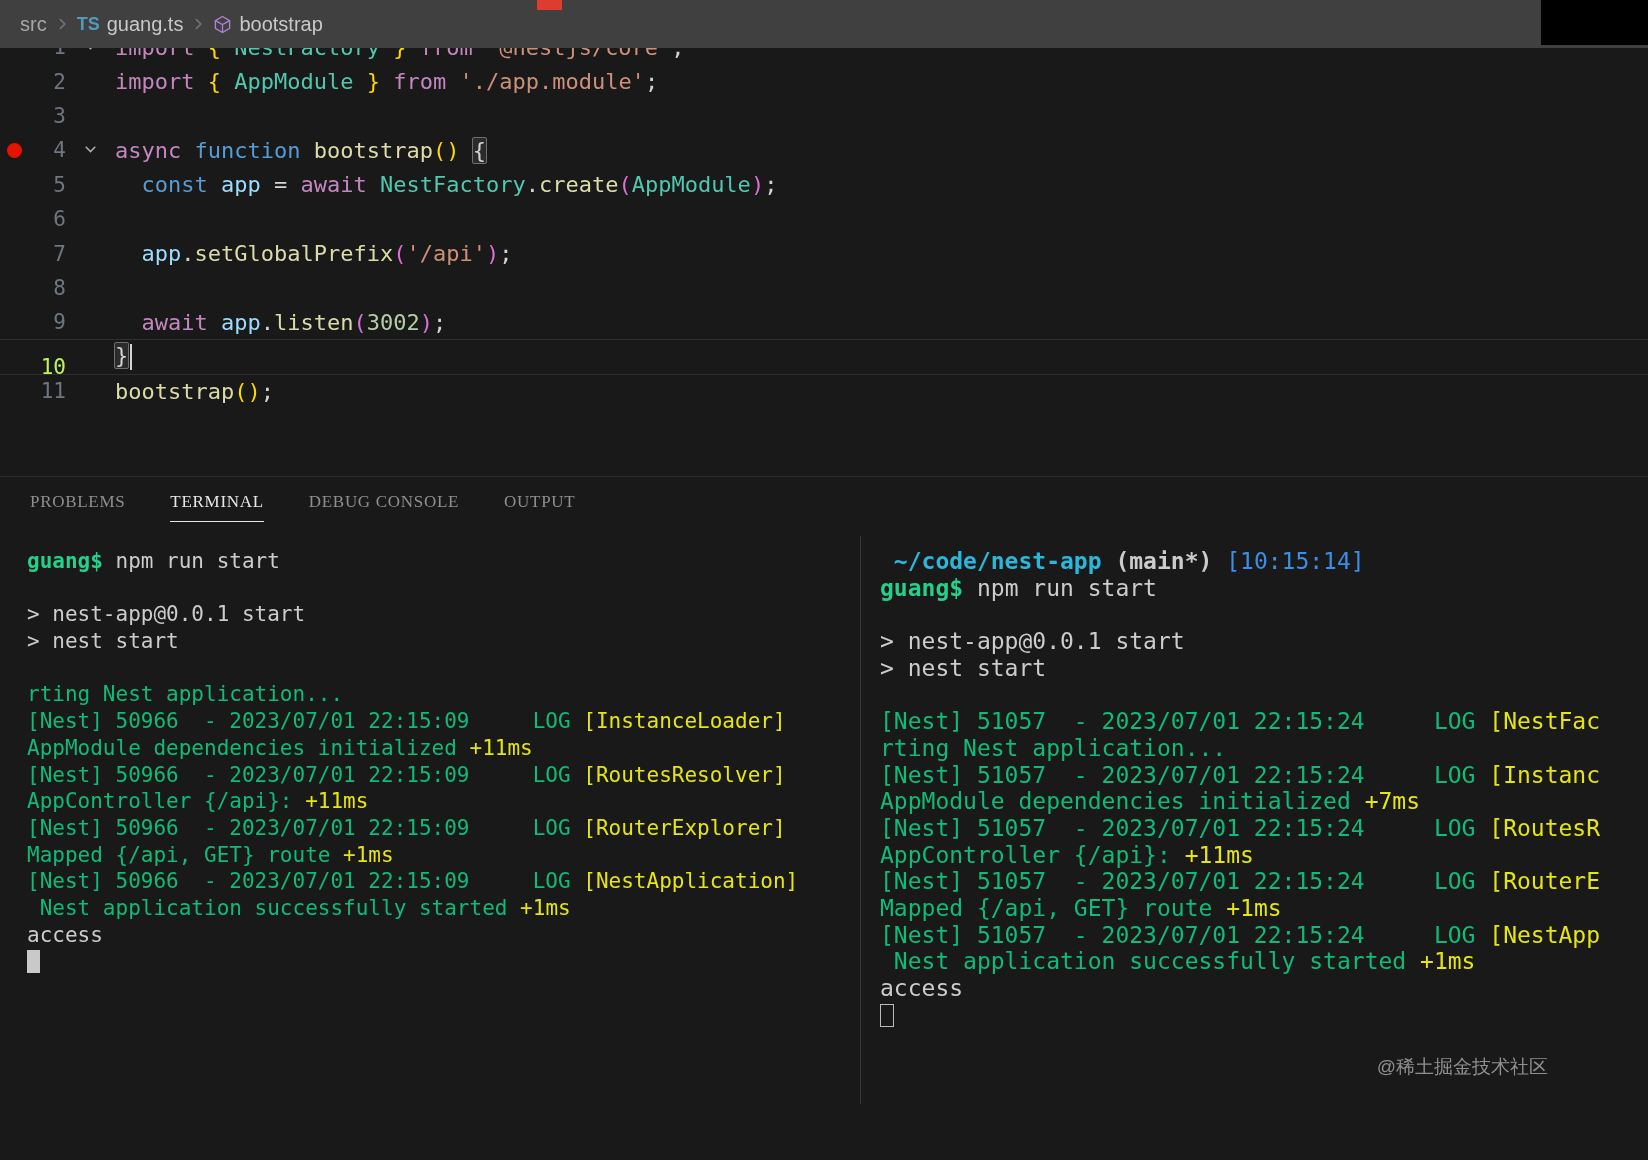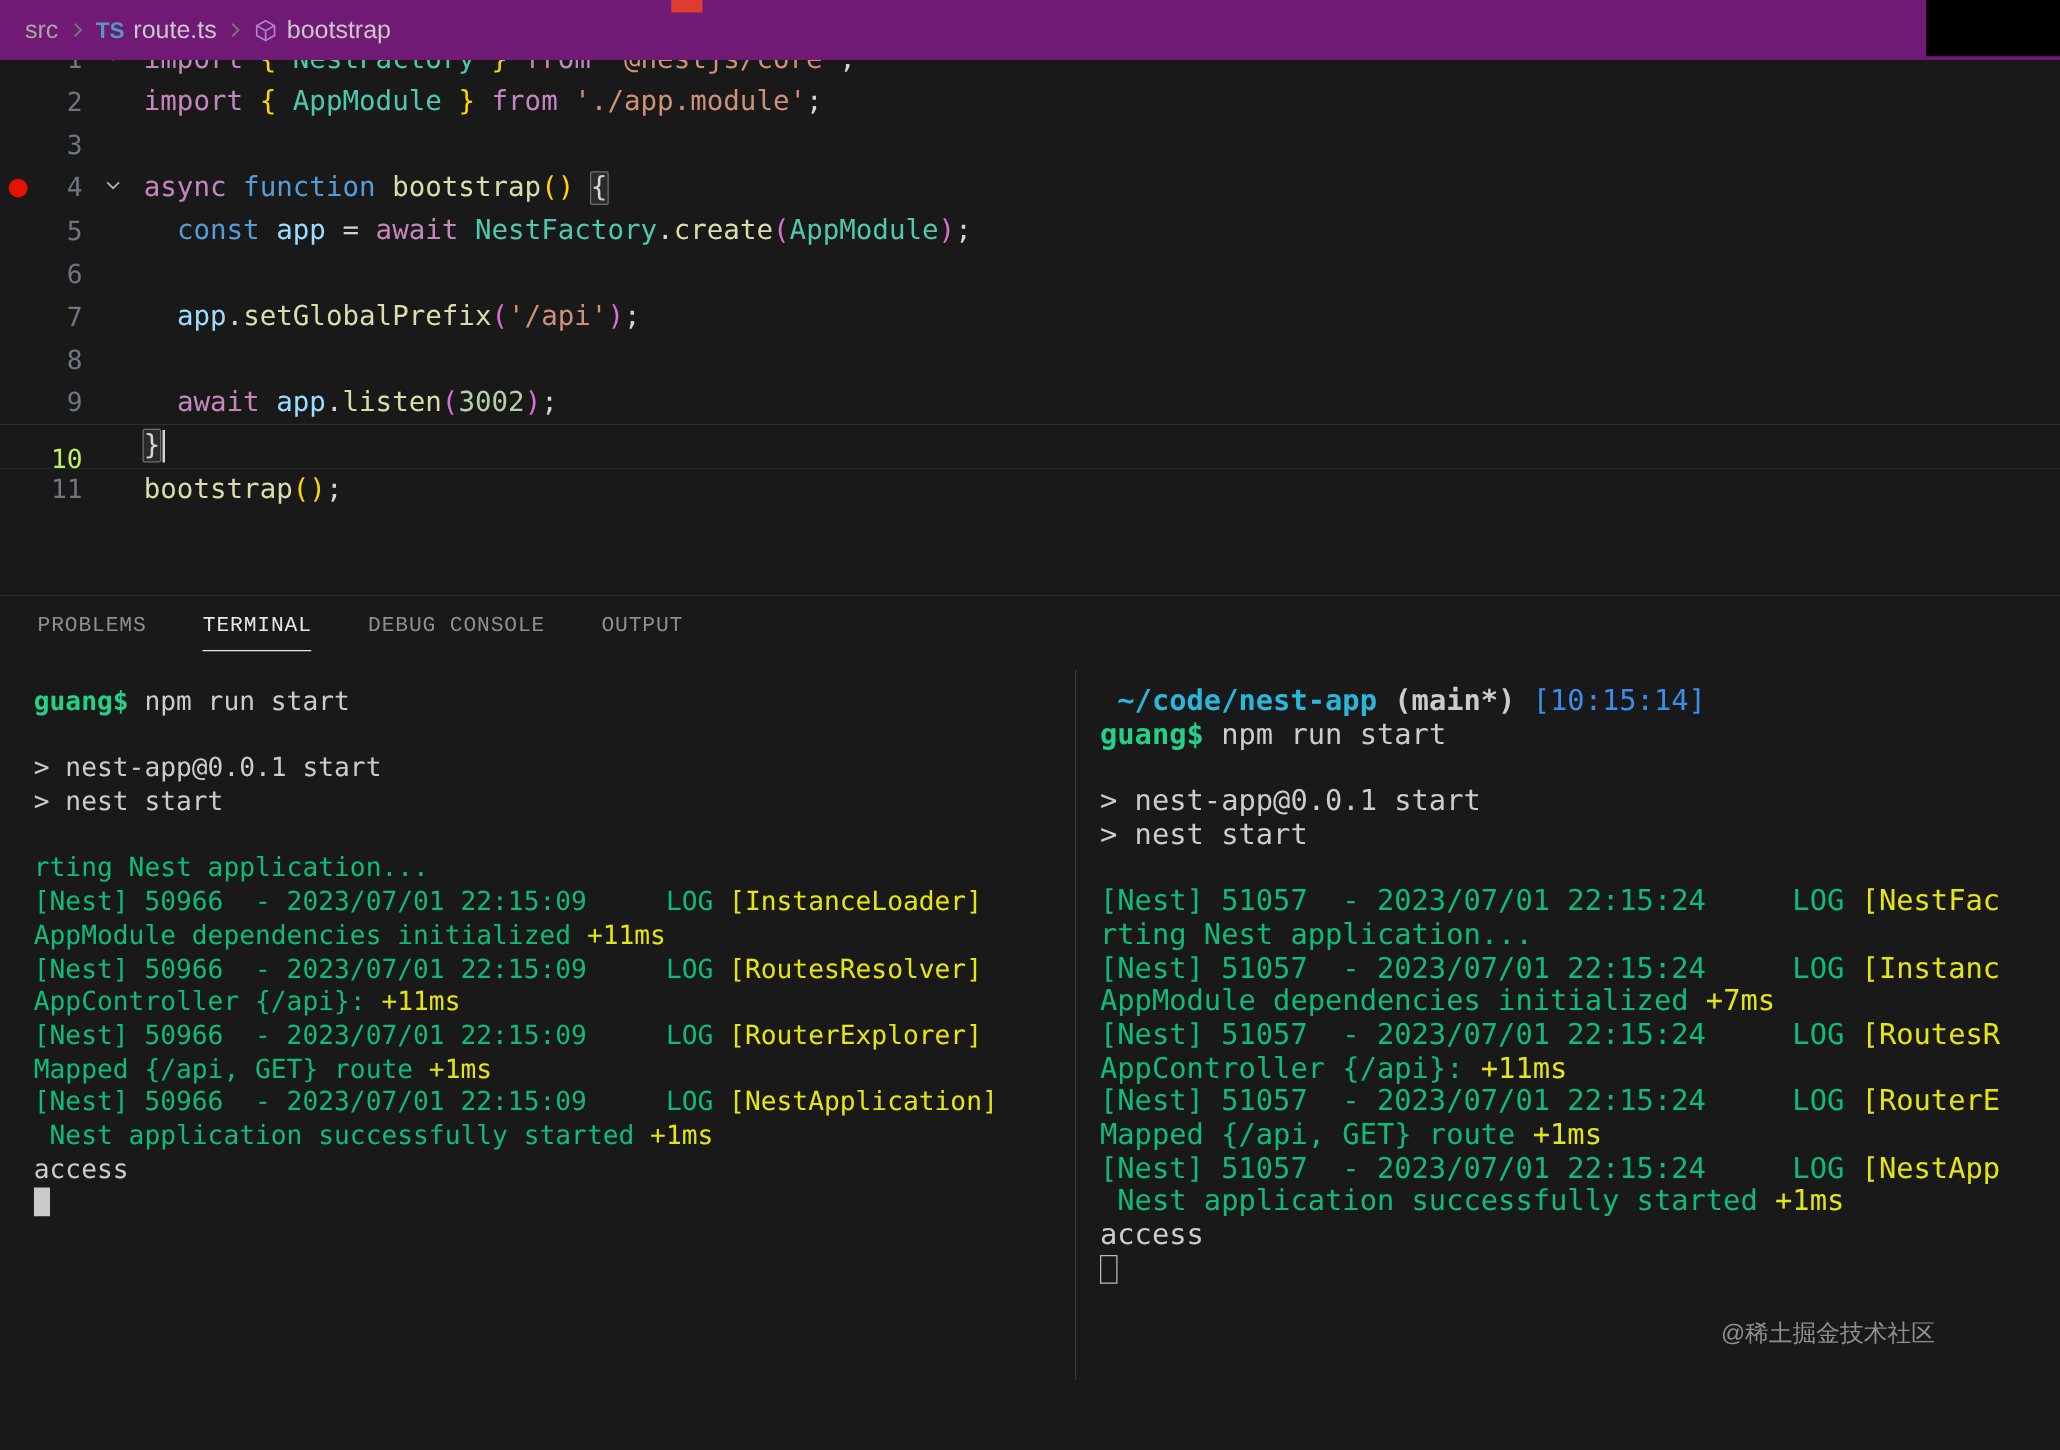--- a/index.html
+++ b/index.html
@@ -1,20 +1,20 @@
 <!DOCTYPE html>
 <html><head>
 <meta charset="utf-8">
 <style>
   * { margin:0; padding:0; box-sizing:border-box; }
   html,body { width:1648px; height:1160px; overflow:hidden; }
   body { position:relative; background:#191919; }
 
   
-  .breadcrumb-bar { position:absolute; top:0; left:0; width:100%; height:48px; background:#701a75;
+  .breadcrumb-bar { position:absolute; top:0; left:0; width:100%; height:48px; background:#404040;
     z-index:30; display:flex; align-items:center; padding-left:20px;
     font-family:"Liberation Sans",sans-serif; font-size:20px; color:#c8c8c8; }
   .bc-item { display:inline-flex; align-items:center; cursor:pointer; }
   .bc-item:first-child .bc-label { color:#a6a6a6; }
   .bc-sep { display:inline-flex; align-items:center; margin:0 6px; }
   .bc-ic { display:inline-flex; align-items:center; margin-right:7px; }
   .ts-badge { color:#519aba; font-weight:bold; font-size:18px; font-family:"Liberation Sans",sans-serif; }
 
   
   .artifact-red { position:absolute; left:537px; top:0; width:25px; height:10px; background:#dd3c2f; z-index:40; }
@@ -31,21 +31,21 @@
   .ln { width:38px; text-align:right; color:#6e7681; font-size:21px; flex:none; }
   .ln-active { color:#bef264;margin-top:20px; }
   .fold-zone { width:49px; display:flex; justify-content:center; align-items:center; flex:none; }
   .code-text { white-space:pre; }
   .caret { display:inline-block; width:2px; height:26px; background:#d4d4d4; vertical-align:middle; margin-left:2px; }
   .c-mb { border:1px solid #6e6e6e; background:rgba(110,110,110,0.22); margin:0 -1px; border-radius:2px; }
 
   
   .panel { position:absolute; top:476px; left:0; right:0; bottom:0; border-top:1px solid #2a2a2a; }
   .tab-bar { display:flex; gap:45px; padding:15px 0 0 30px; height:59px;
-    font-family:Liberation Mono, monospace; font-size:17px; letter-spacing:0.7px; color:#8f8f8f; }
+    font-family:Liberation Serif, serif; font-size:17px; letter-spacing:0.7px; color:#8f8f8f; }
   .tab { padding-bottom:9px; height:fit-content; cursor:pointer; }
   .tab.active { color:#e7e7e7; border-bottom:1px solid #e7e7e7; }
 
   .pane { position:absolute; top:59px; bottom:0; overflow:hidden;
     font-family:"DejaVu Sans Mono",monospace; color:#cccccc; }
   .pane-left { left:0; width:860px; padding:12px 0 0 27px; }
   .pane-left .term-row { font-size:21px; }
   .pane-right { left:880px; right:0; padding:12px 0 0 0; }
   .pane-right .term-row { font-size:23px; }
   .term-row { height:26.7px; line-height:26.7px; white-space:pre; overflow:hidden; }
@@ -166,21 +166,21 @@
     </span>
     <span class="bc-sep">
       <svg width="18" height="18" viewBox="0 0 16 16" fill="none" stroke="#767676" stroke-width="1.4">
         <path d="M6 3.5 10.5 8 6 12.5"></path>
       </svg>
     </span>
     <span class="bc-item">
       <span class="bc-ic">
         <span class="ts-badge">TS</span>
       </span>
-      <span class="bc-label">route.ts</span>
+      <span class="bc-label">guang.ts</span>
     </span>
     <span class="bc-sep">
       <svg width="18" height="18" viewBox="0 0 16 16" fill="none" stroke="#767676" stroke-width="1.4">
         <path d="M6 3.5 10.5 8 6 12.5"></path>
       </svg>
     </span>
     <span class="bc-item">
       <span class="bc-ic">
         <svg width="19" height="19" viewBox="0 0 16 16" fill="none" stroke="#b180d7" stroke-width="1.1">
           <path d="M8 1.3 14 4.7v6.6L8 14.7 2 11.3V4.7z"></path>

